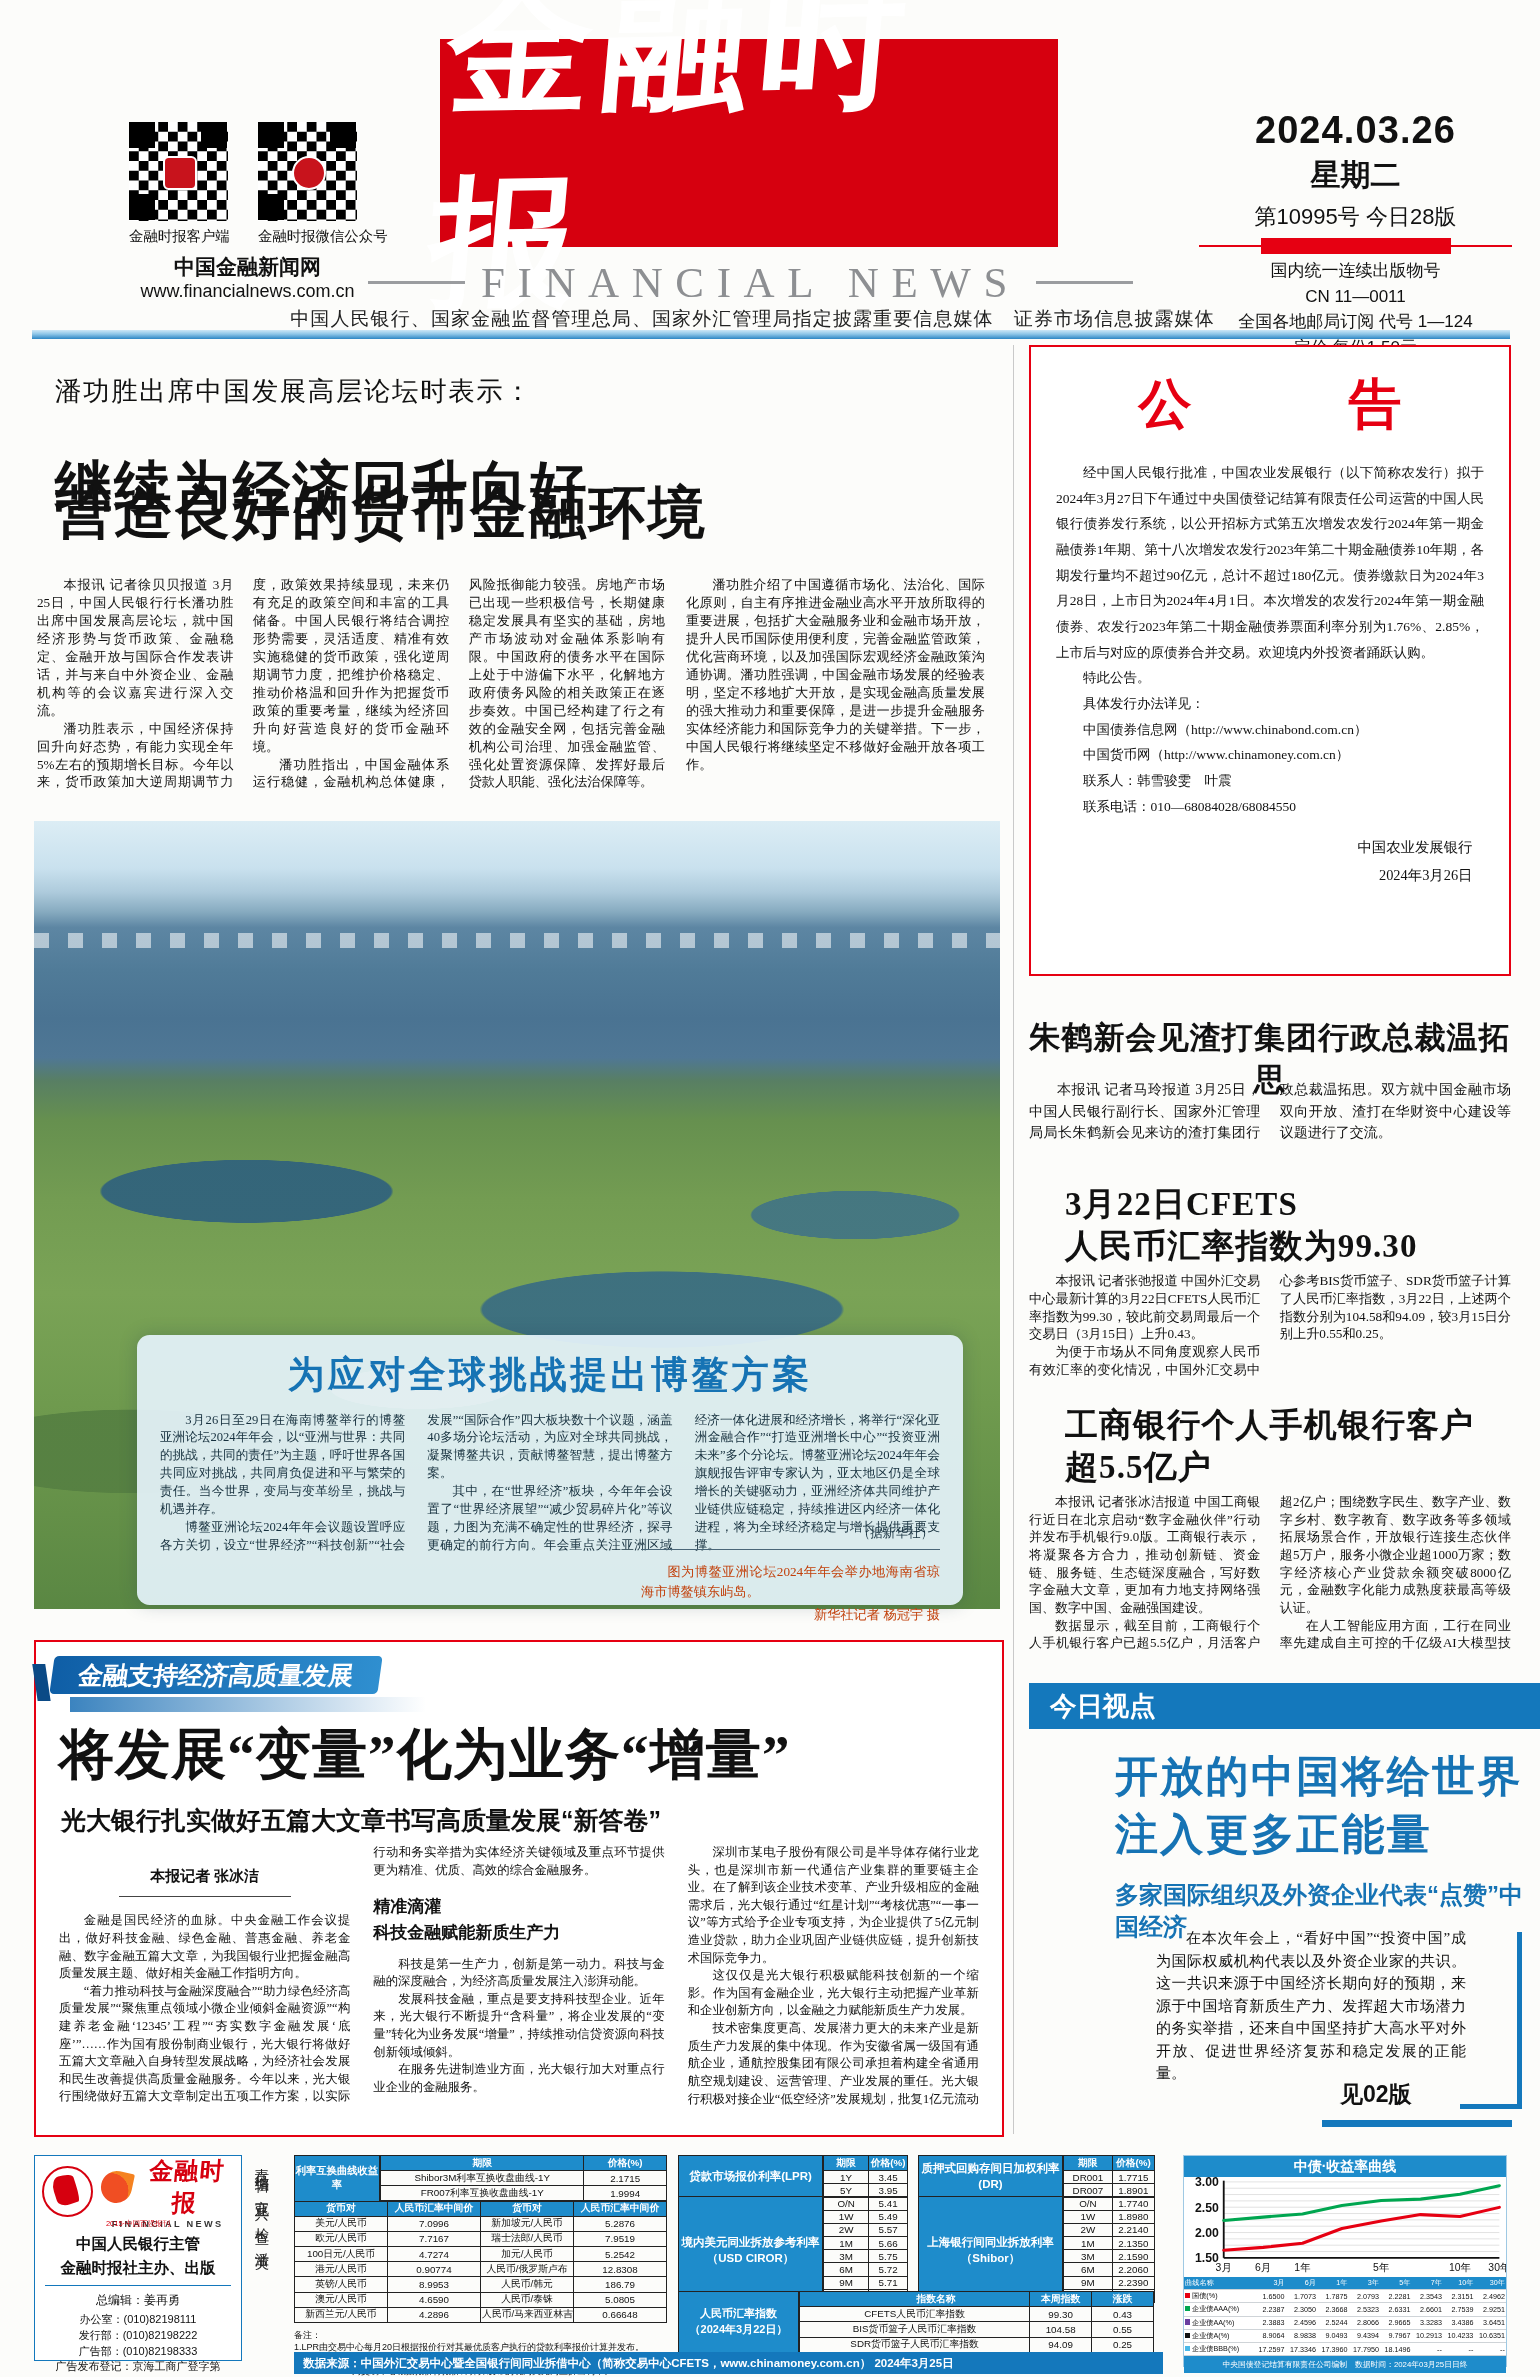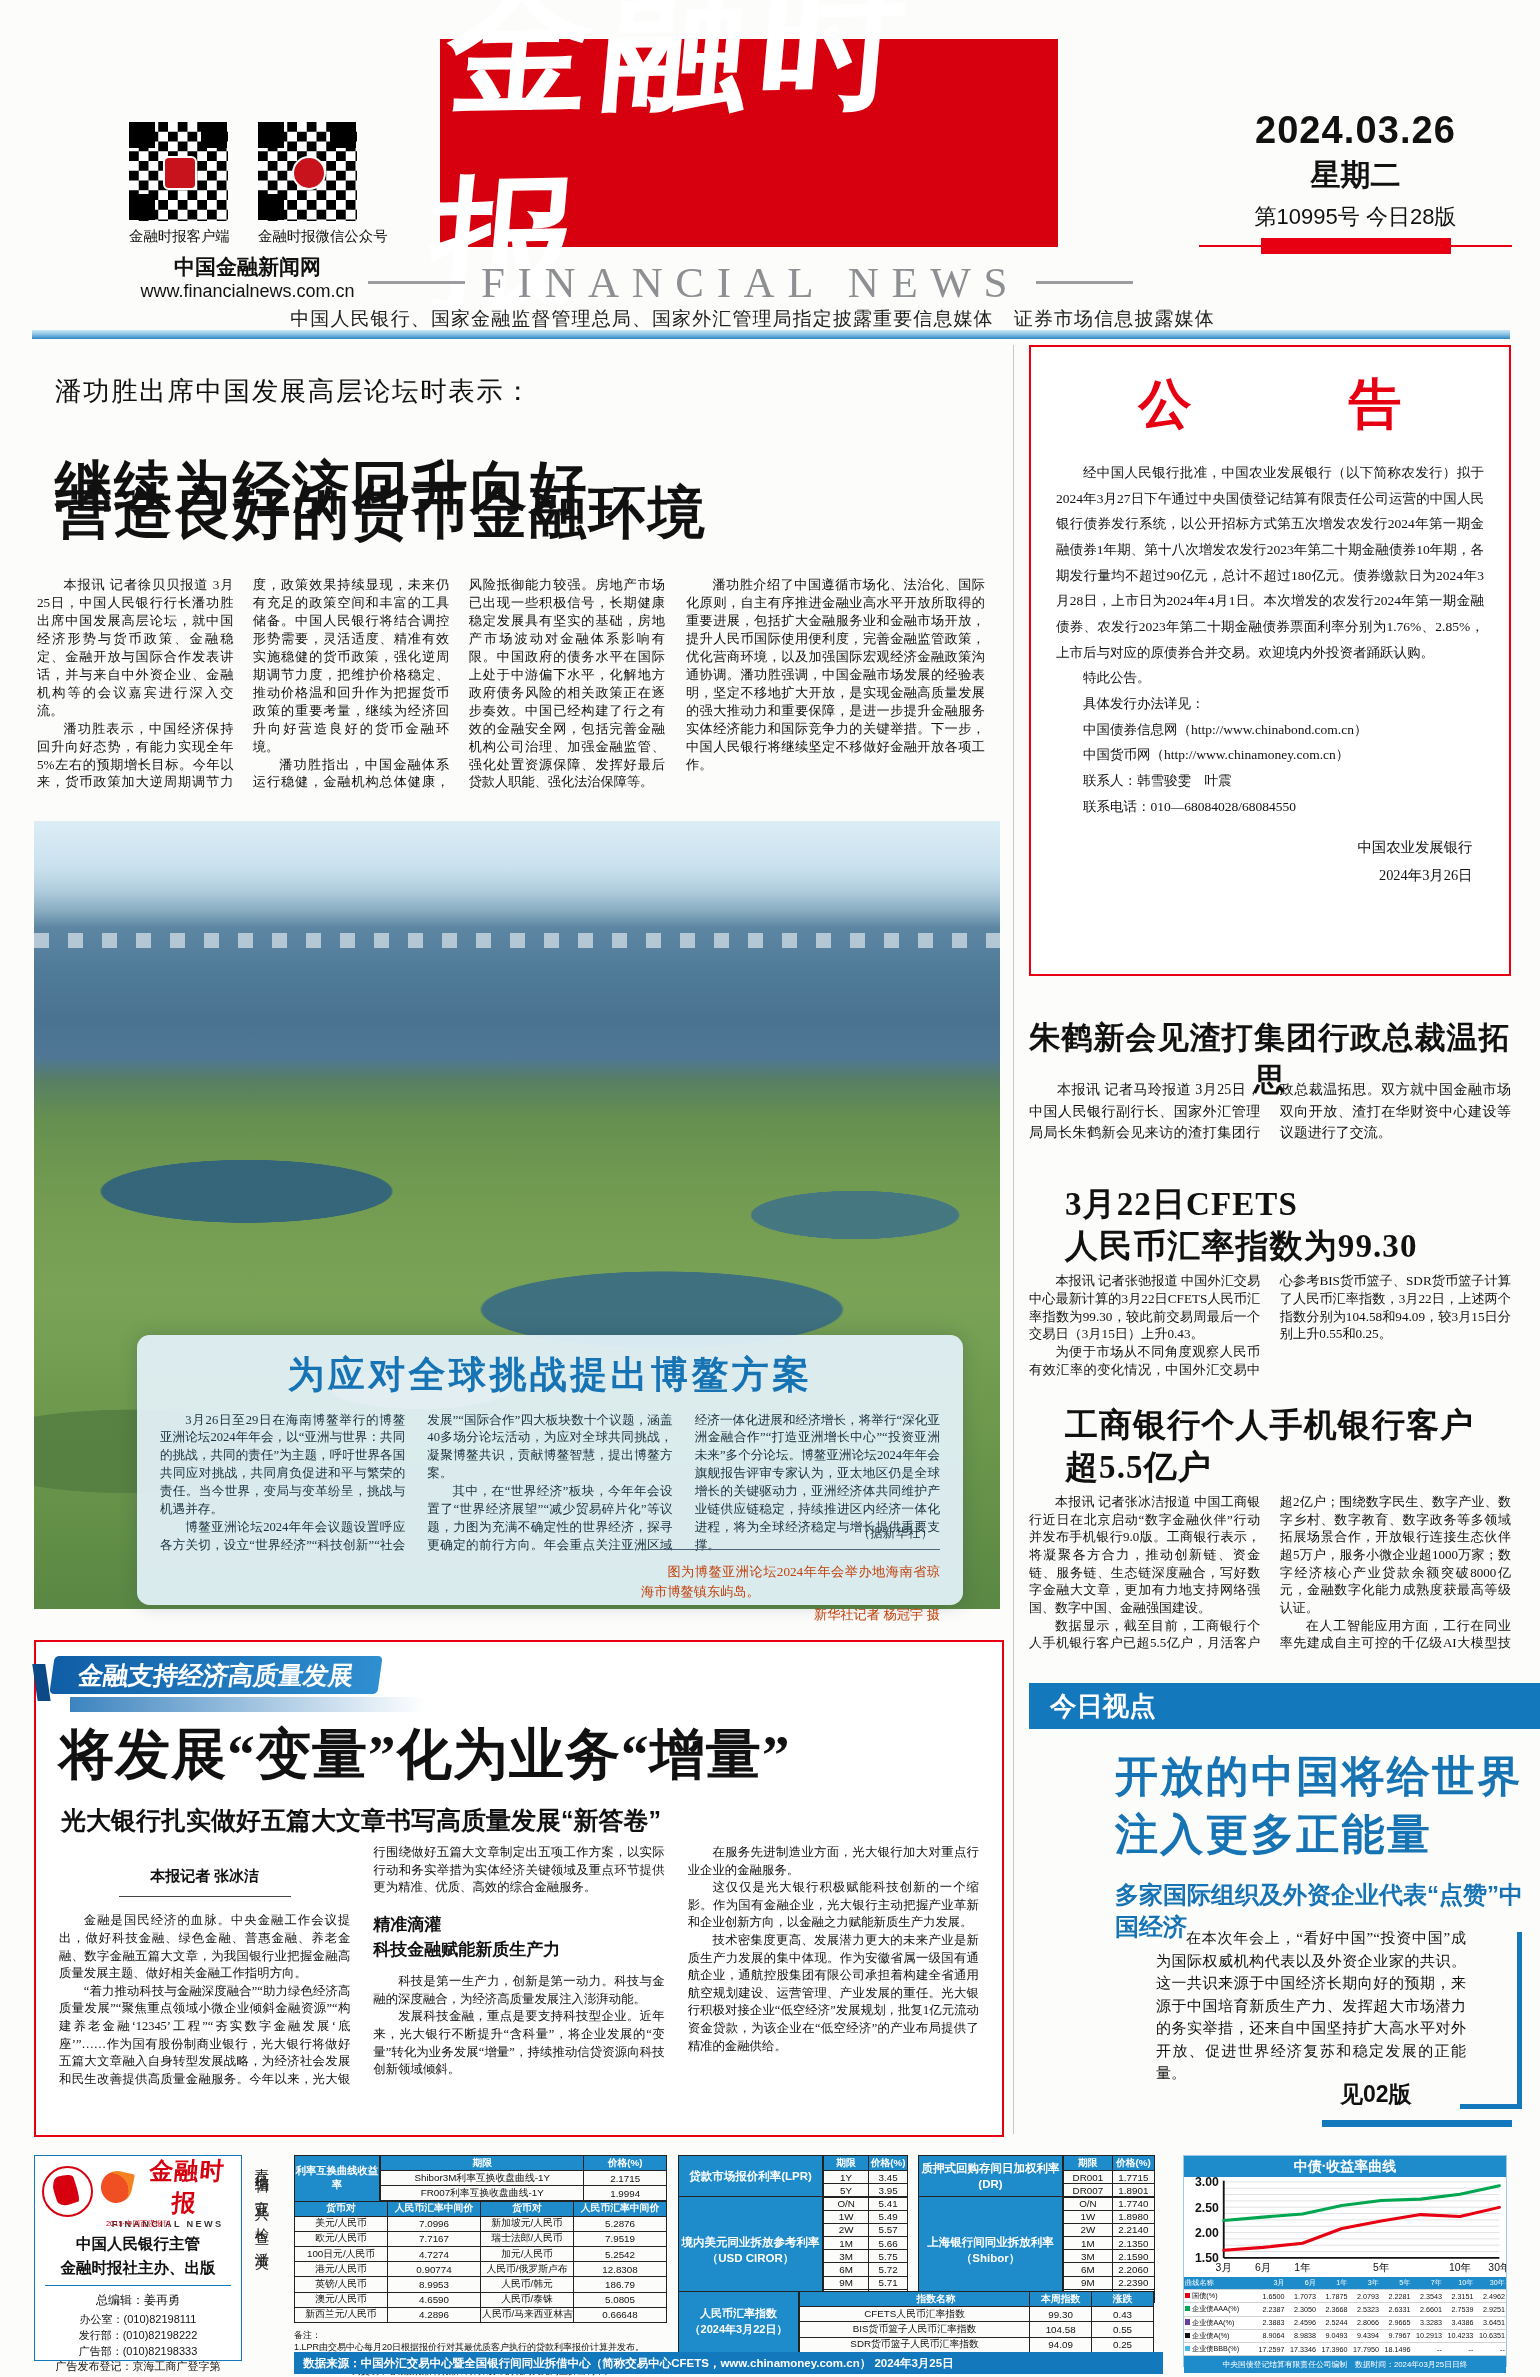--- a/index.html
+++ b/index.html
@@ -161,20 +161,26 @@
   <div class="abs m-desig" style="left:241px;top:306px;width:1023px;">中国人民银行、国家金融监督管理总局、国家外汇管理局指定披露重要信息媒体　证券市场信息披露媒体</div>
 
   <div class="abs hdr-right" style="left:1199px;top:109px;width:313px;">
     <div class="hdr-date">2024.03.26</div>
     <div class="hdr-week">星期二</div>
     <div class="hdr-issue">第10995号 今日28版</div>
     <div class="issue-bar">
         <div class="thin"></div>
         <div class="thick"></div>
       </div>
+    <div class="hdr-pub">
+      <div>国内统一连续出版物号</div>
+      <div>CN 11—0011</div>
+      <div>全国各地邮局订阅 代号 1—124</div>
+      <div>定价 每份1.50元</div>
+    </div>
   </div>
 
   <div class="abs blue-rule" style="left:32px;top:330px;width:1478px;height:9.2px;"></div>
 
   <div class="abs kicker" style="left:55px;top:374px;">潘功胜出席中国发展高层论坛时表示：</div>
   <div class="abs lead-h" style="left:55px;top:435px;margin-top:24px;">继续为经济回升向好</div>
   <div class="abs lead-h" style="left:55px;top:484px;">营造良好的货币金融环境</div>
 
   <div class="abs lead-body bodytext" style="left:37px;top:576px;width:949px;height:225px;overflow:hidden;">
     <div class="lead-colsA">
@@ -266,20 +272,21 @@
         </div>
       <div class="crosshead">
         <div>精准滴灌</div>
         <div>科技金融赋能新质生产力</div>
       </div>
       <div>
 
       <p>科技是第一生产力，创新是第一动力。科技与金融的深度融合，为经济高质量发展注入澎湃动能。</p>
           <p>发展科技金融，重点是要支持科技型企业。近年来，光大银行不断提升“含科量”，将企业发展的“变量”转化为业务发展“增量”，持续推动信贷资源向科技创新领域倾斜。</p>
           <p>在服务先进制造业方面，光大银行加大对重点行业企业的金融服务。</p>
+          <p>深圳市某电子股份有限公司是半导体存储行业龙头，也是深圳市新一代通信产业集群的重要链主企业。在了解到该企业技术变革、产业升级相应的金融需求后，光大银行通过“红星计划”“考核优惠”“一事一议”等方式给予企业专项支持，为企业提供了5亿元制造业贷款，助力企业巩固产业链供应链，提升创新技术国际竞争力。</p>
           <p>这仅仅是光大银行积极赋能科技创新的一个缩影。作为国有金融企业，光大银行主动把握产业革新和企业创新方向，以金融之力赋能新质生产力发展。</p>
           <p>技术密集度更高、发展潜力更大的未来产业是新质生产力发展的集中体现。作为安徽省属一级国有通航企业，通航控股集团有限公司承担着构建全省通用航空规划建设、运营管理、产业发展的重任。光大银行积极对接企业“低空经济”发展规划，批复1亿元流动资金贷款，为该企业在“低空经济”的产业布局提供了精准的金融供给。</p>
         </div>
 
     </div>
   </div>
 
   <div class="abs vp-band" style="left:1029px;top:1683px;width:494px;height:46px;">
     <span>今日视点</span>
   </div>

